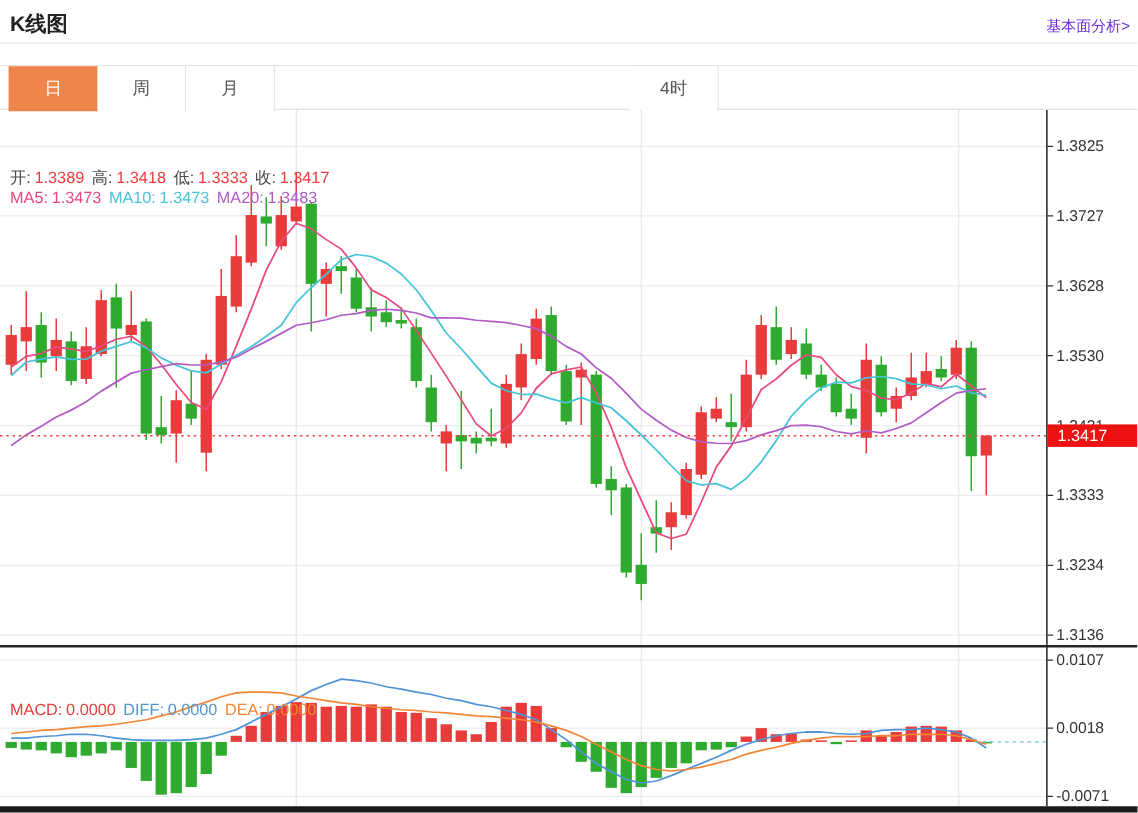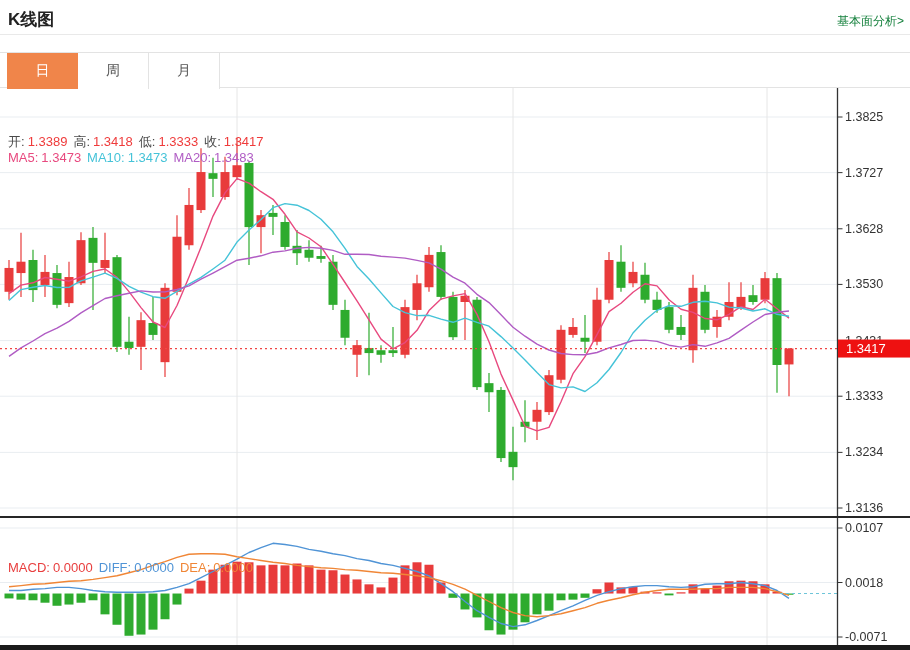--- a/index.html
+++ b/index.html
@@ -1,19 +1,19 @@
 <!DOCTYPE html>
 <html><head>
 <meta charset="utf-8">
 <style>
   html,body{margin:0;padding:0;background:#fff;}
   body{width:910px;height:650px;position:relative;overflow:hidden;
        font-family:"Liberation Sans","DejaVu Sans",sans-serif;}
   .page-title{position:absolute;left:8px;top:8px;font-size:17px;font-weight:bold;color:#222;}
-  .fund-link{position:absolute;right:6px;top:13px;font-size:12px;color:#15803d;text-decoration:none;cursor:pointer;}
+  .fund-link{position:absolute;right:6px;top:13px;font-size:12px;color:#6d28d9;text-decoration:none;cursor:pointer;}
   .top-divider{position:absolute;left:0;top:34px;width:910px;height:1px;background:#e9e9e9;}
   .tabbar{position:absolute;left:0px;top:52px;width:910px;height:36px;border-top:1px solid #e3e3e3;border-bottom:1px solid #e3e3e3;box-sizing:border-box;}
   .tab{position:absolute;top:0;height:36px;width:71px;line-height:35px;text-align:center;font-size:14px;color:#555;
        background:#fff;border-right:1px solid #e3e3e3;box-sizing:border-box;cursor:pointer;}
   .tab.first{border-left:1px solid #e3e3e3;}
   .tab.active{background:#f0854a;color:#fff;border-color:#f0854a;}
   .legend-row{position:absolute;left:8px;font-size:13px;white-space:nowrap;z-index:5;}
   .legend-row span{margin-right:3px;margin-top:40px;}
   .legend-item{margin-right:13px;display:inline-block;}
   .lab{color:#4a4a4a;}
@@ -26,20 +26,21 @@
 <body>
 
 <div class="page-title">K线图</div>
 <a class="fund-link">基本面分析&gt;</a>
 <div class="top-divider"></div>
 
 <div class="tabbar" id="tabbar">
     <div class="tab first active" style="left: 7px;">日</div>
     <div class="tab" style="left: 78px;">周</div>
     <div class="tab" style="left: 149px;">月</div>
+    <div class="tab" style="left: 504px;">4时</div>
   </div>
 
 <div class="legend-row" style="top:93px;" id="ohlcLegend"><span class="legend-item"><span class="lab">开:</span><span class="val-red">1.3389</span></span><span class="legend-item"><span class="lab">高:</span><span class="val-red">1.3418</span></span><span class="legend-item"><span class="lab">低:</span><span class="val-red">1.3333</span></span><span class="legend-item"><span class="lab">收:</span><span class="val-red">1.3417</span></span></div>
 <div class="legend-row" style="top:110px;" id="maLegend"><span class="legend-item"><span style="color: rgb(232, 73, 127);">MA5:</span><span style="color: rgb(232, 73, 127);">1.3473</span></span><span class="legend-item"><span style="color: rgb(69, 195, 216);">MA10:</span><span style="color: rgb(69, 195, 216);">1.3473</span></span><span class="legend-item"><span style="color: rgb(176, 92, 196);">MA20:</span><span style="color: rgb(176, 92, 196);">1.3483</span></span></div>
 <div class="legend-row" style="top:520px;" id="macdLegend"><span class="legend-item"><span style="color: rgb(232, 62, 62);">MACD:</span><span style="color: rgb(232, 62, 62);">0.0000</span></span><span class="legend-item"><span style="color: rgb(80, 148, 214);">DIFF:</span><span style="color: rgb(80, 148, 214);">0.0000</span></span><span class="legend-item"><span style="color: rgb(240, 134, 54);">DEA:</span><span style="color: rgb(240, 134, 54);">0.0000</span></span></div>
 
 <svg id="chart" width="910" height="650" viewBox="0 0 910 650">
     <g>
       <line x1="0" y1="117" x2="837" y2="117" stroke="#e9edf1" stroke-width="1"></line>
       <line x1="0" y1="172.61393323657495" x2="837" y2="172.61393323657495" stroke="#e9edf1" stroke-width="1"></line>

